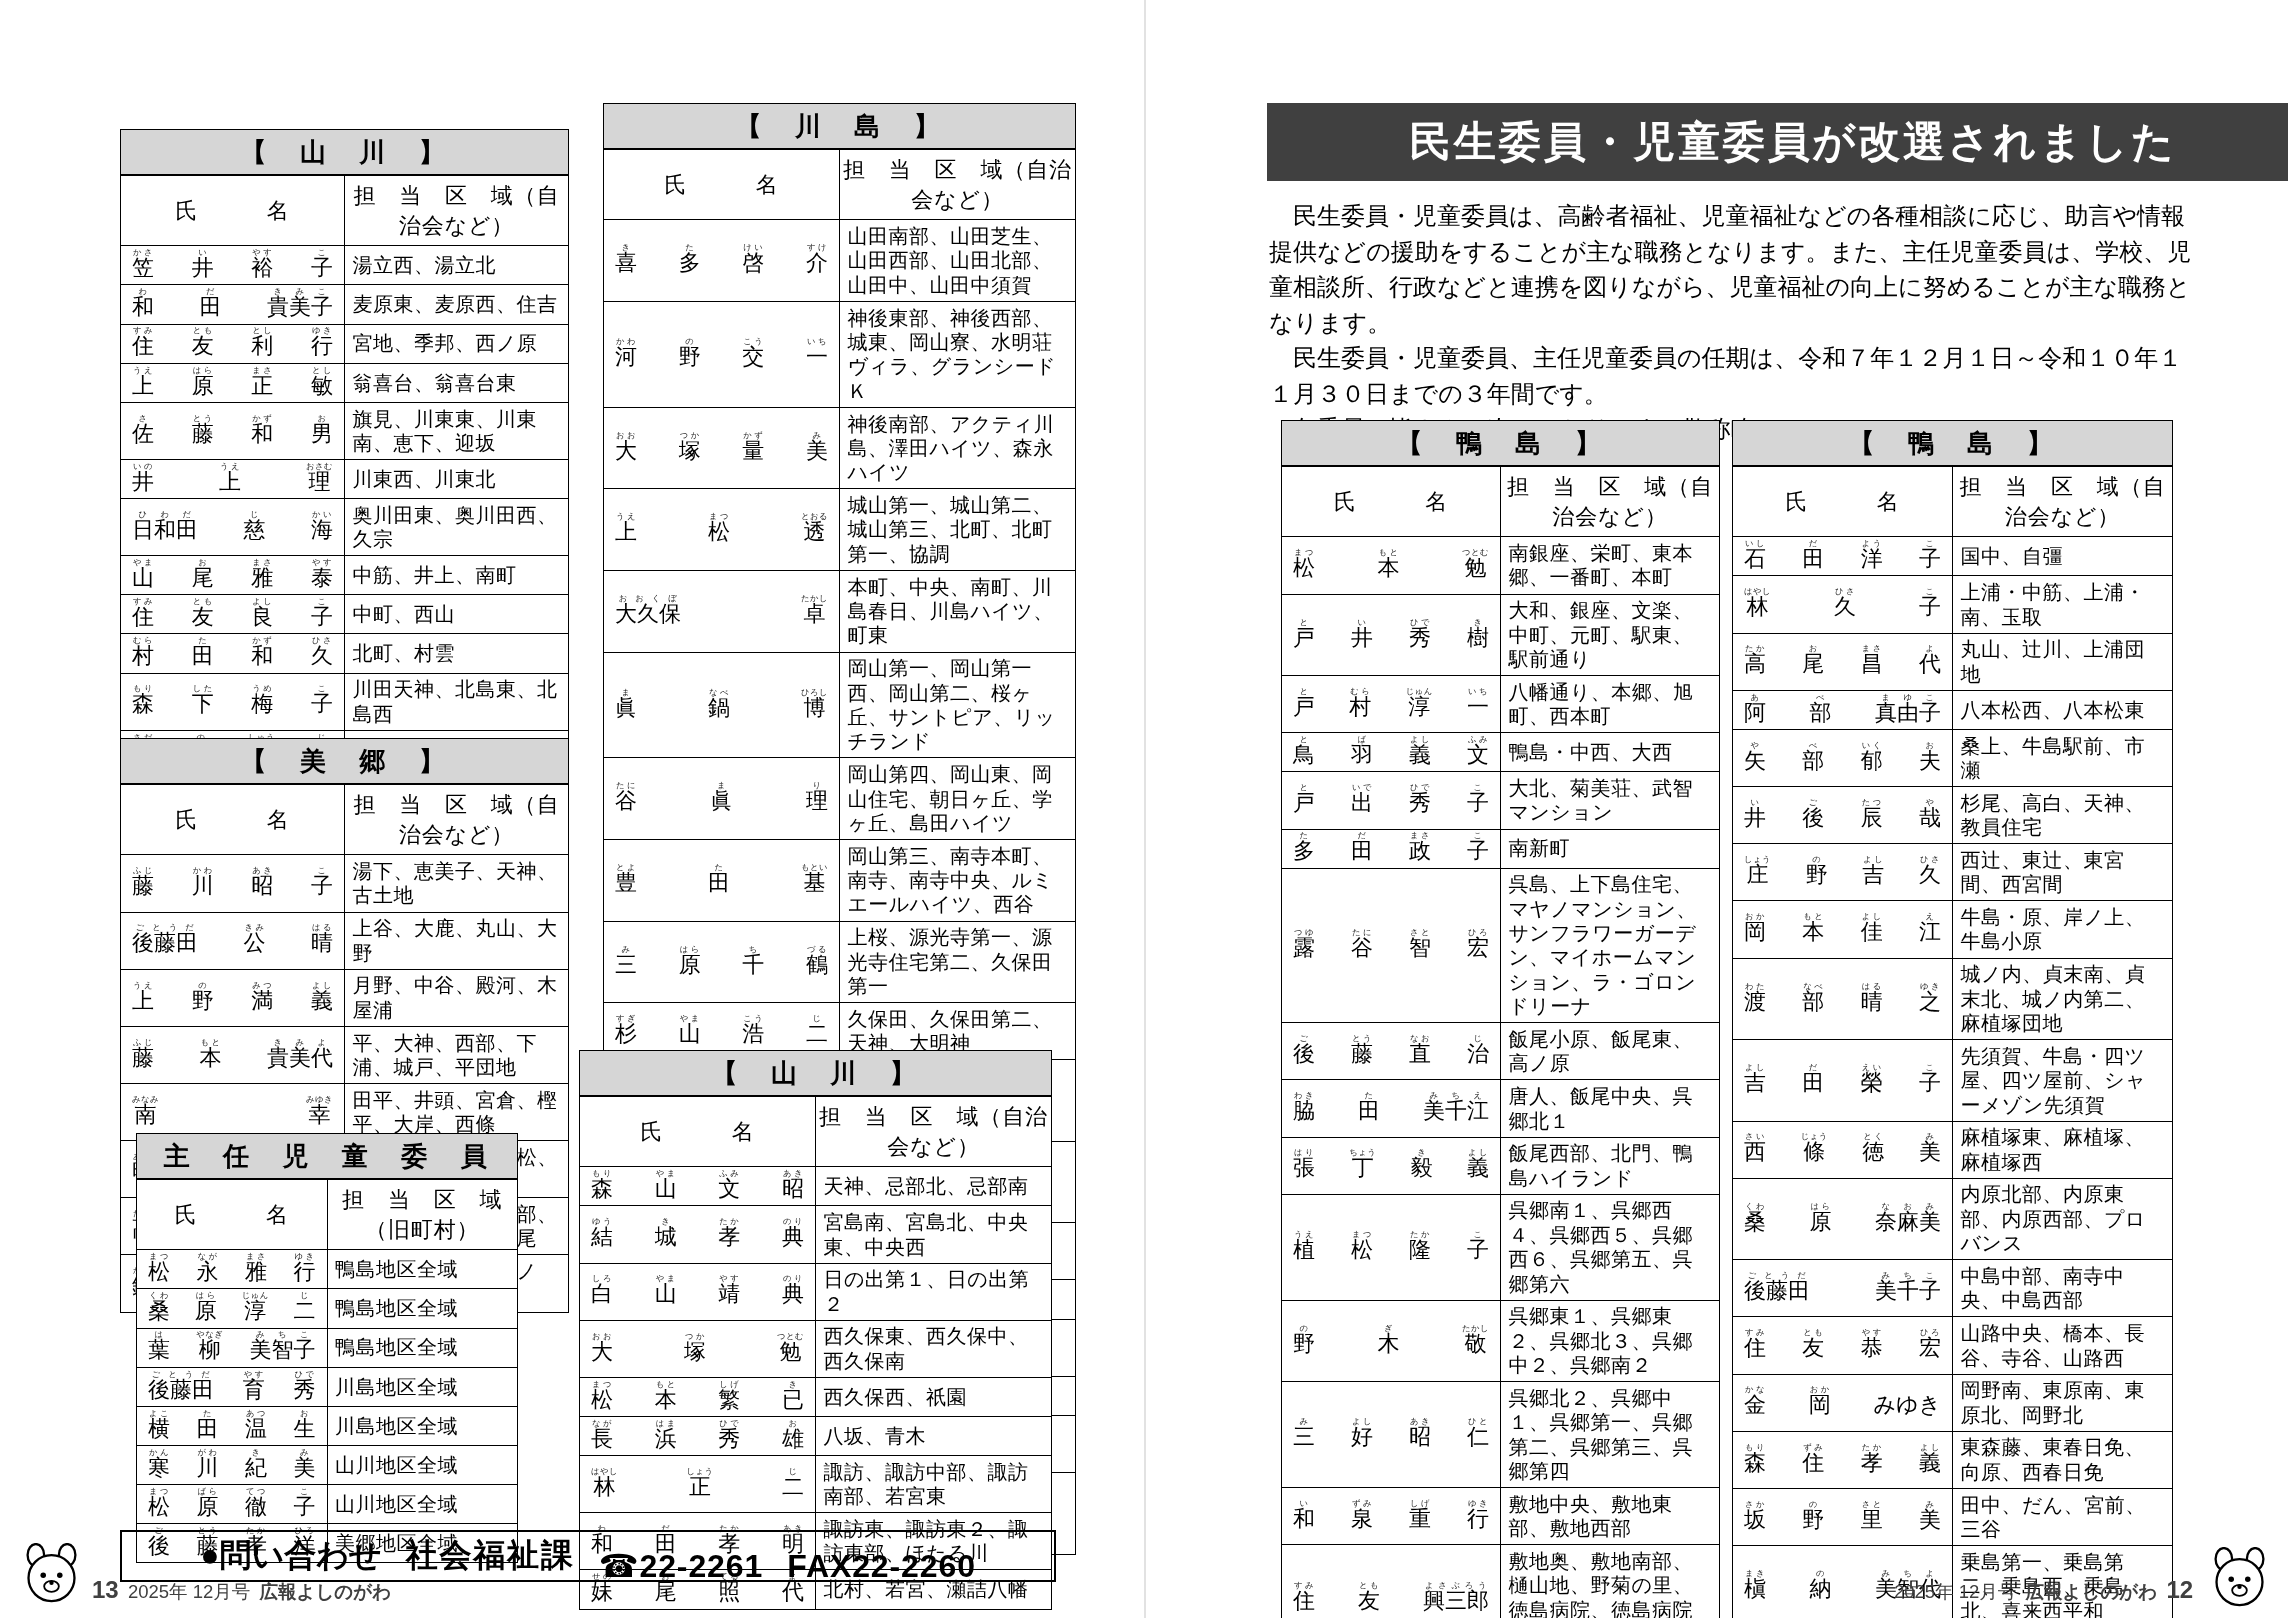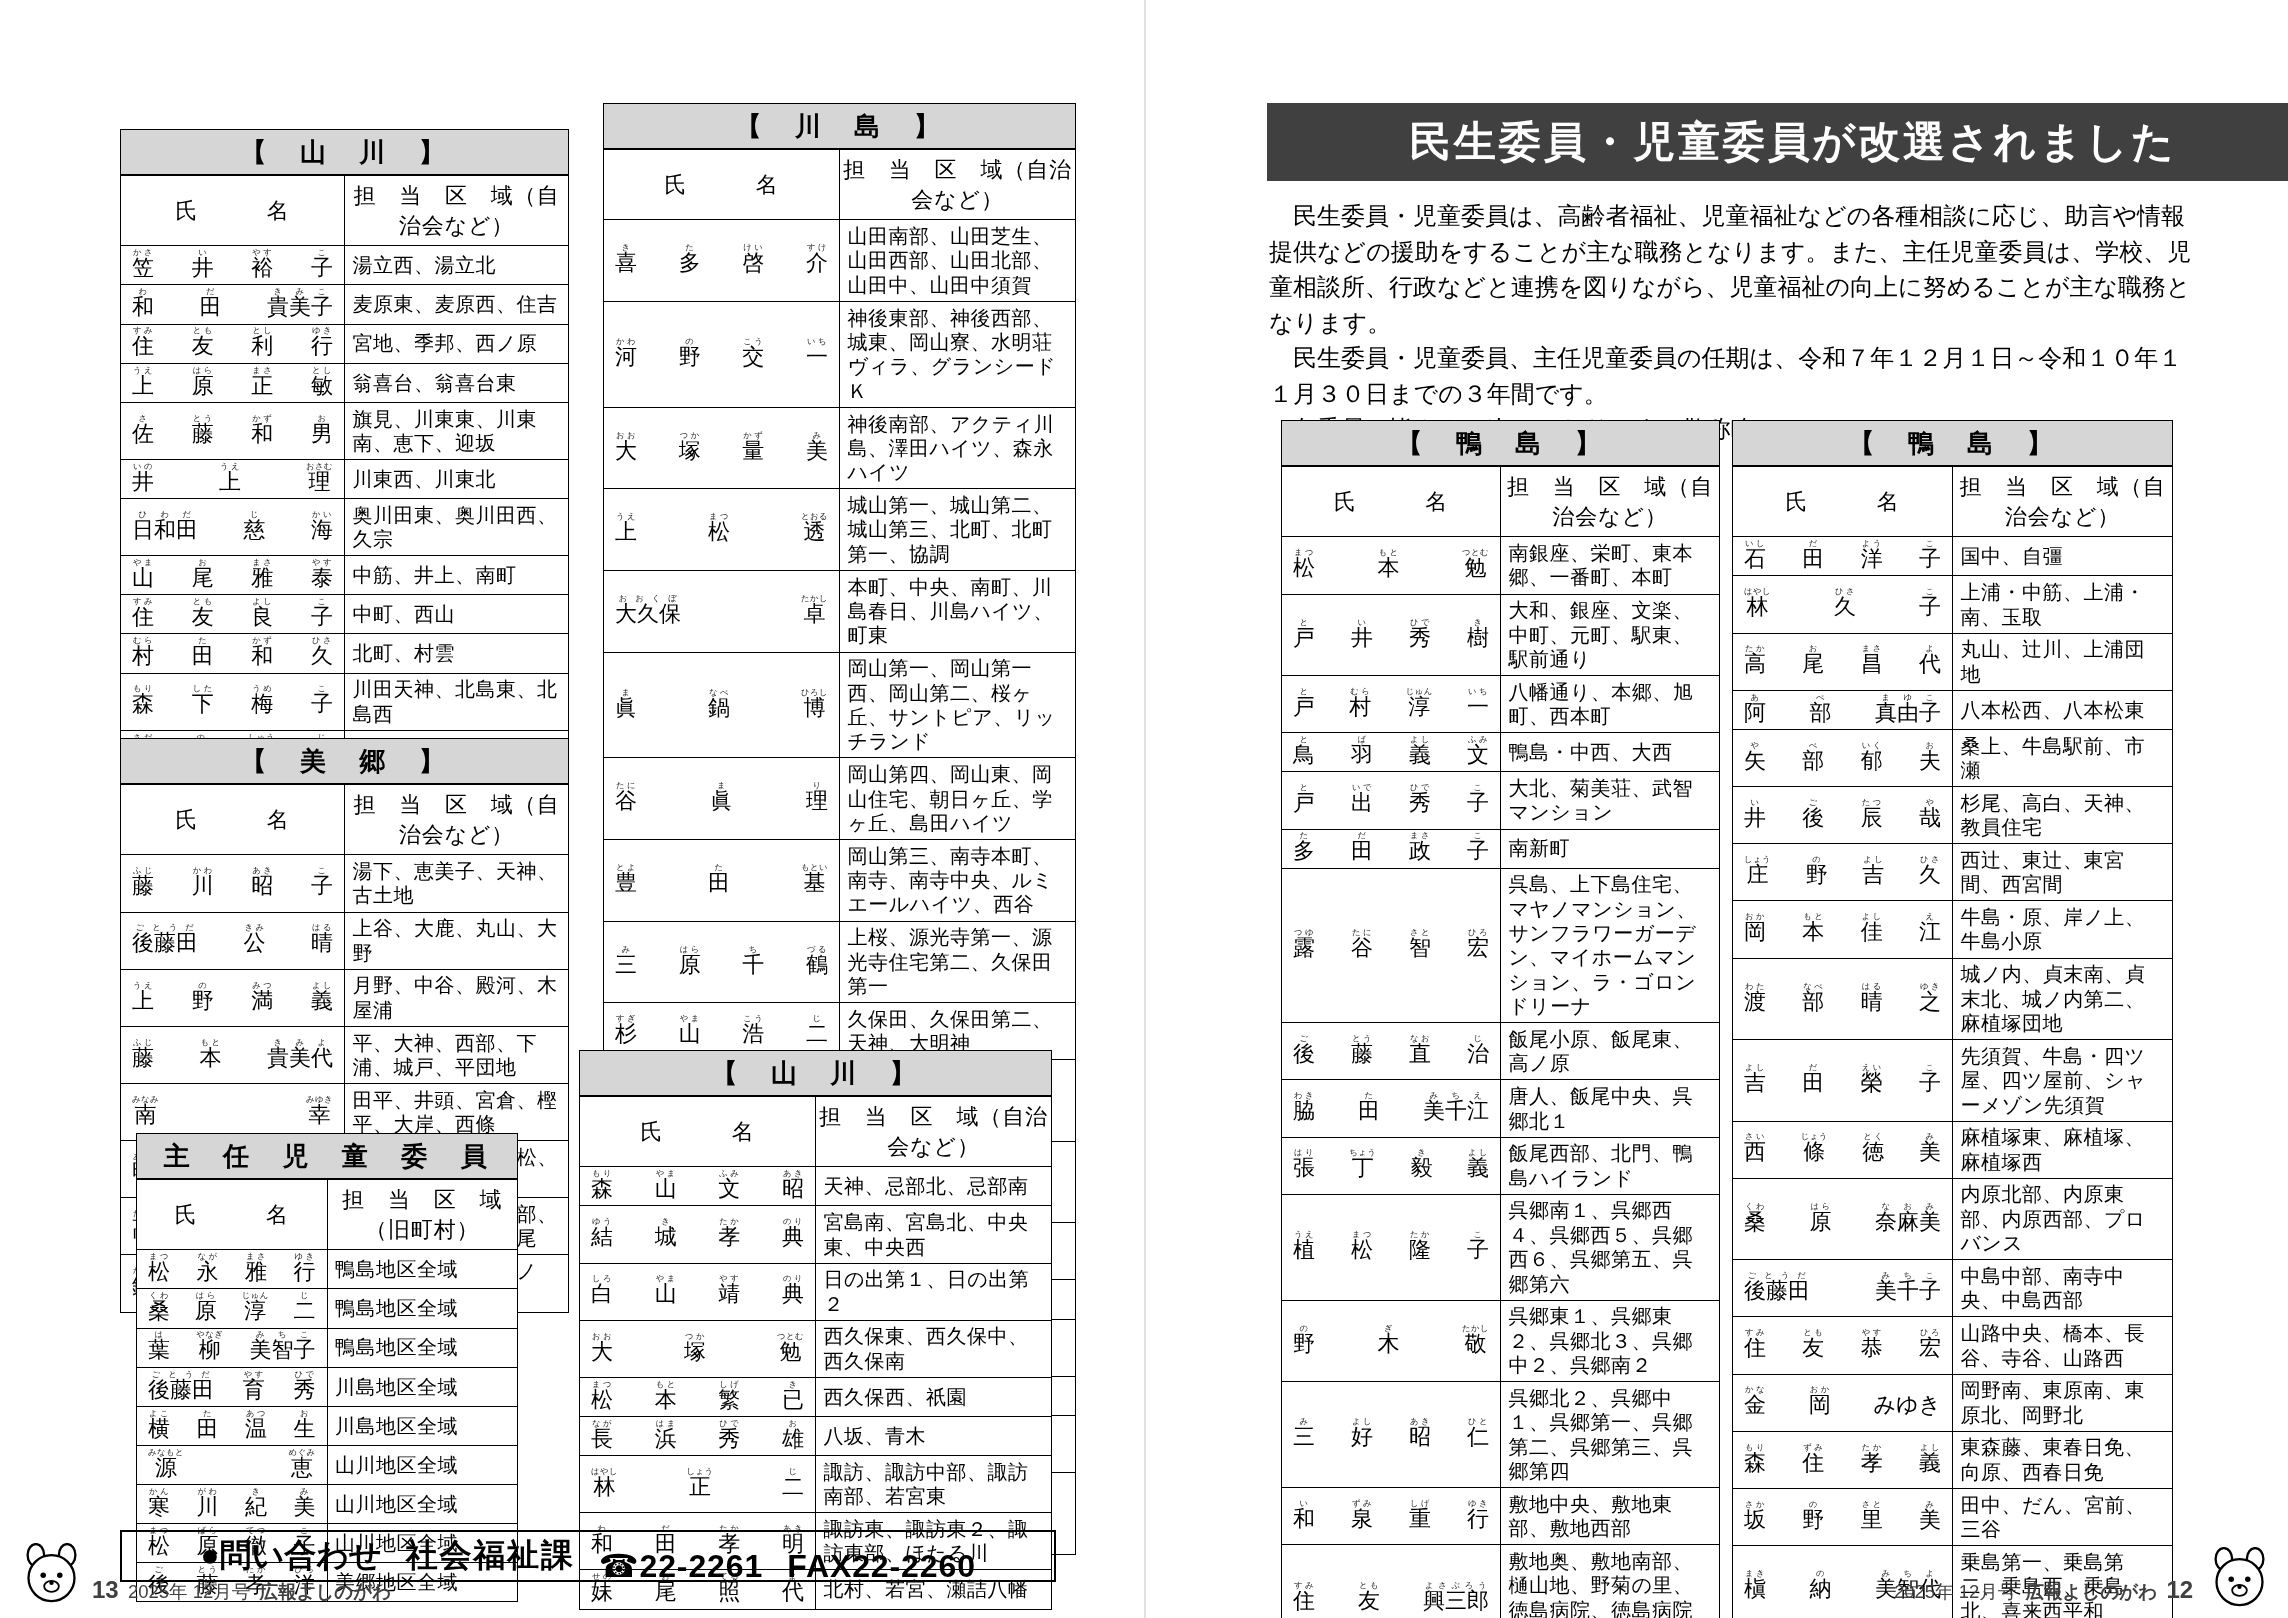--- a/index.html
+++ b/index.html
@@ -582,29 +582,20 @@
                 <ruby>田<rt>た</rt></ruby>
                 <ruby>温<rt>あつ</rt></ruby>
                 <ruby>生<rt>お</rt></ruby>
               </div>
             </td>
             <td class="area-cell">川島地区全域</td>
           </tr>
           <tr>
             <td class="name-cell">
               <div class="name-wrap">
-                <ruby>源<rt>みなもと</rt></ruby>
-                <ruby>恵<rt>めぐみ</rt></ruby>
-              </div>
-            </td>
-            <td class="area-cell">山川地区全域</td>
-          </tr>
-          <tr>
-            <td class="name-cell">
-              <div class="name-wrap">
                 <ruby>寒<rt>かん</rt></ruby>
                 <ruby>川<rt>がわ</rt></ruby>
                 <ruby>紀<rt>き</rt></ruby>
                 <ruby>美<rt>み</rt></ruby>
               </div>
             </td>
             <td class="area-cell">山川地区全域</td>
           </tr>
           <tr>
             <td class="name-cell">

